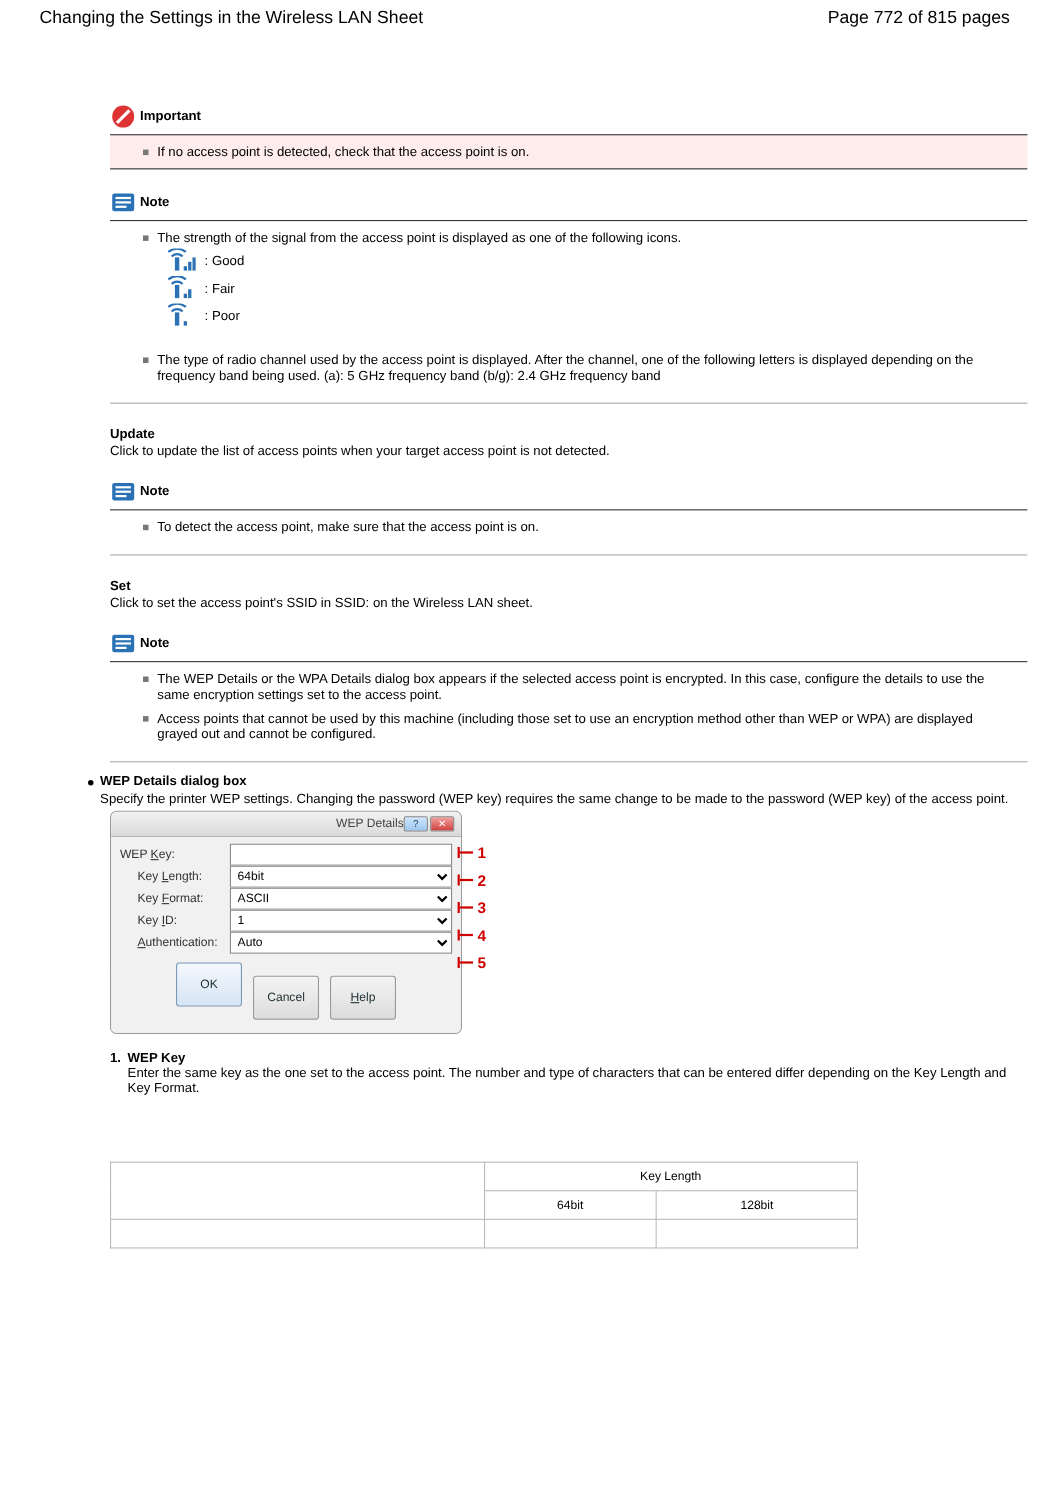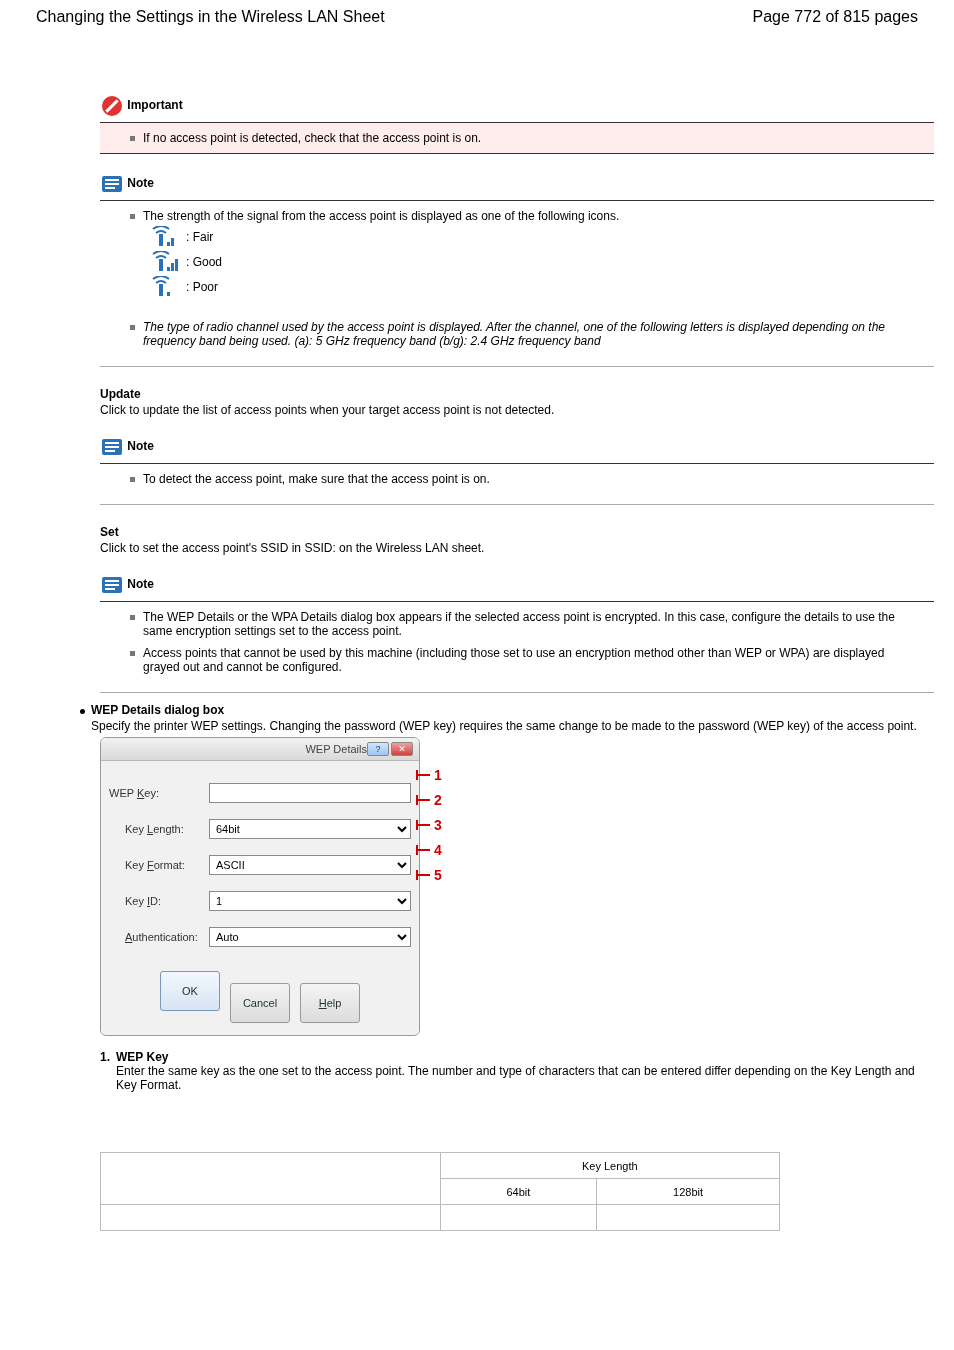--- a/index.html
+++ b/index.html
@@ -117,21 +117,21 @@
     font-size: 9px; line-height: 1;
   }
   .winbtn.help { background: linear-gradient(#cfe6ff,#9cc6f0); color: #345; }
   .winbtn.close { background: linear-gradient(#f2a0a0,#d04040); color: #fff; }
   .dlg-body { padding: 6px 8px 8px 8px; background: #f1f1f1; }
   .dlg-row {
     display: grid;
     grid-template-columns: 94px 1fr;
     align-items: center;
     gap: 6px;
-    margin: 16px 0;
+    margin: 0 0;
   }
   .dlg-row.indent { margin-left: 16px; grid-template-columns: 78px 1fr; }
   .dlg-row label { color: #333; }
   .dlg-row label .ul { text-decoration: underline; }
   .txt {
     height: 20px;
     border: 1px solid #8a8a8a;
     background: #fff;
     padding: 0 4px;
     font-size: 11px;
@@ -232,34 +232,20 @@
           <rect x="5" y="15" width="10" height="2" fill="#fff"></rect>
         </svg>
     </span>
     <span style="font-weight:bold;">Note</span>
   </div>
   <hr class="note-rule">
   <div class="note-body">
     <div class="bullet-row">
       <span class="bullet-square"></span>
       <span>The strength of the signal from the access point is displayed as one of the following icons.</span>
-    </div>
-    <div class="signal-row">
-      <span class="signal-icon">
-        <svg viewBox="0 0 28 22">
-            <g fill="#2a72b5">
-              <path d="M3 3 Q11 -3 19 3" stroke="#2a72b5" stroke-width="2" fill="none"></path>
-              <path d="M6 7 Q11 3 16 7" stroke="#2a72b5" stroke-width="2" fill="none"></path>
-              <rect x="9" y="8" width="4" height="12"></rect>
-              <rect x="17" y="16" width="3" height="4"></rect>
-              <rect x="21" y="12" width="3" height="8"></rect>
-            </g>
-          </svg>
-      </span>
-      <span>: Fair</span>
     </div>
     <div class="signal-row">
       <span class="signal-icon">
         <svg viewBox="0 0 28 22">
             <g fill="#2a72b5">
               <path d="M3 3 Q11 -3 19 3" stroke="#2a72b5" stroke-width="2" fill="none"></path>
               <path d="M6 7 Q11 3 16 7" stroke="#2a72b5" stroke-width="2" fill="none"></path>
               <rect x="9" y="8" width="4" height="12"></rect>
               <rect x="17" y="16" width="3" height="4"></rect>
               <rect x="21" y="12" width="3" height="8"></rect>
@@ -270,26 +256,40 @@
       <span>: Good</span>
     </div>
     <div class="signal-row">
       <span class="signal-icon">
         <svg viewBox="0 0 28 22">
             <g fill="#2a72b5">
               <path d="M3 3 Q11 -3 19 3" stroke="#2a72b5" stroke-width="2" fill="none"></path>
               <path d="M6 7 Q11 3 16 7" stroke="#2a72b5" stroke-width="2" fill="none"></path>
               <rect x="9" y="8" width="4" height="12"></rect>
               <rect x="17" y="16" width="3" height="4"></rect>
+              <rect x="21" y="12" width="3" height="8"></rect>
+            </g>
+          </svg>
+      </span>
+      <span>: Fair</span>
+    </div>
+    <div class="signal-row">
+      <span class="signal-icon">
+        <svg viewBox="0 0 28 22">
+            <g fill="#2a72b5">
+              <path d="M3 3 Q11 -3 19 3" stroke="#2a72b5" stroke-width="2" fill="none"></path>
+              <path d="M6 7 Q11 3 16 7" stroke="#2a72b5" stroke-width="2" fill="none"></path>
+              <rect x="9" y="8" width="4" height="12"></rect>
+              <rect x="17" y="16" width="3" height="4"></rect>
             </g>
           </svg>
       </span>
       <span>: Poor</span>
     </div>
-    <div class="bullet-row" style="margin-top:22px;font-style:italic;">
+    <div class="bullet-row" style="margin-top:22px;">
       <span class="bullet-square"></span>
       <span>The type of radio channel used by the access point is displayed. After the channel, one of the following letters is displayed depending on the frequency band being used. (a): 5 GHz frequency band (b/g): 2.4 GHz frequency band</span>
     </div>
   </div>
   <hr class="thin">
 
   <div class="field-block">
     <div class="field-label">Update</div>
     <div class="field-desc">Click to update the list of access points when your target access point is not detected.</div>
   </div>

